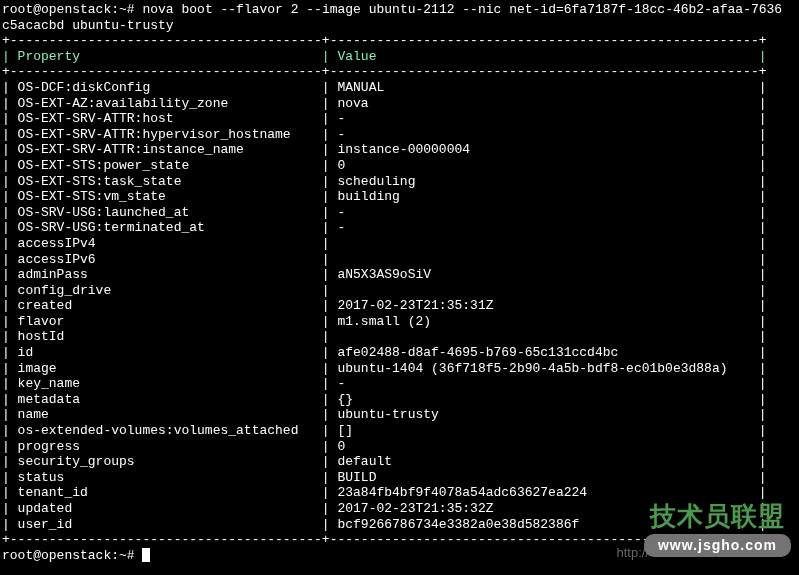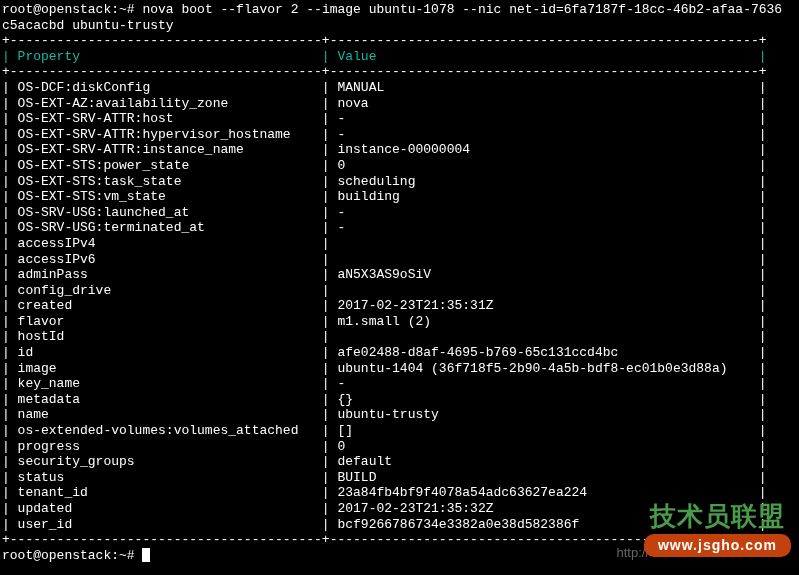--- a/index.html
+++ b/index.html
@@ -19,37 +19,37 @@
       overflow: hidden;
       position: relative;
     }
     .terminal {
       white-space: pre;
     }
     .table-border {
       color: #fff;
     }
     .table-row {
-      color: #14b8a6;
+      color: #86efac;
     }
     .watermark-group {
       position: absolute;
       bottom: 18px;
       right: 8px;
       text-align: center;
     }
     .watermark-cn {
       font-family: "Microsoft YaHei", sans-serif;
       font-size: 26px;
       font-weight: bold;
       color: #4a9b4a;
       letter-spacing: 1px;
     }
     .watermark-box {
-      background: #c2410c;
+      background: #737373;
       color: #fff;
       font-family: Arial, sans-serif;
       font-size: 14px;
       font-weight: bold;
       padding: 3px 14px;
       border-radius: 10px;
       display: inline-block;
       margin-top: 2px;
       letter-spacing: 1px;
     }
@@ -65,21 +65,21 @@
       background: #fff;
       color: #000;
       display: inline-block;
       width: 8px;
       height: 14px;
     }
   </style>
 </head>
 <body>
 
-<div class="terminal"><span><span>root@openstack</span>:<span>~</span><span>#</span> <span>nova boot --flavor 2 --image ubuntu-1078 --nic net-id=6fa7187f-18cc-46b2-afaa-7636</span></span>
+<div class="terminal"><span><span>root@openstack</span>:<span>~</span><span>#</span> <span>nova boot --flavor 2 --image ubuntu-2112 --nic net-id=6fa7187f-18cc-46b2-afaa-7636</span></span>
 <span>c5acacbd ubuntu-trusty</span>
 <span class="table-border">+----------------------------------------+-------------------------------------------------------+</span>
 <span class="table-row">| <span>Property                              </span> | <span>Value                                                </span> |</span>
 <span class="table-border">+----------------------------------------+-------------------------------------------------------+</span>
 <span id="table-rows">| OS-DCF:diskConfig                      | MANUAL                                                |
 | OS-EXT-AZ:availability_zone            | nova                                                  |
 | OS-EXT-SRV-ATTR:host                   | -                                                     |
 | OS-EXT-SRV-ATTR:hypervisor_hostname    | -                                                     |
 | OS-EXT-SRV-ATTR:instance_name          | instance-00000004                                     |
 | OS-EXT-STS:power_state                 | 0                                                     |

